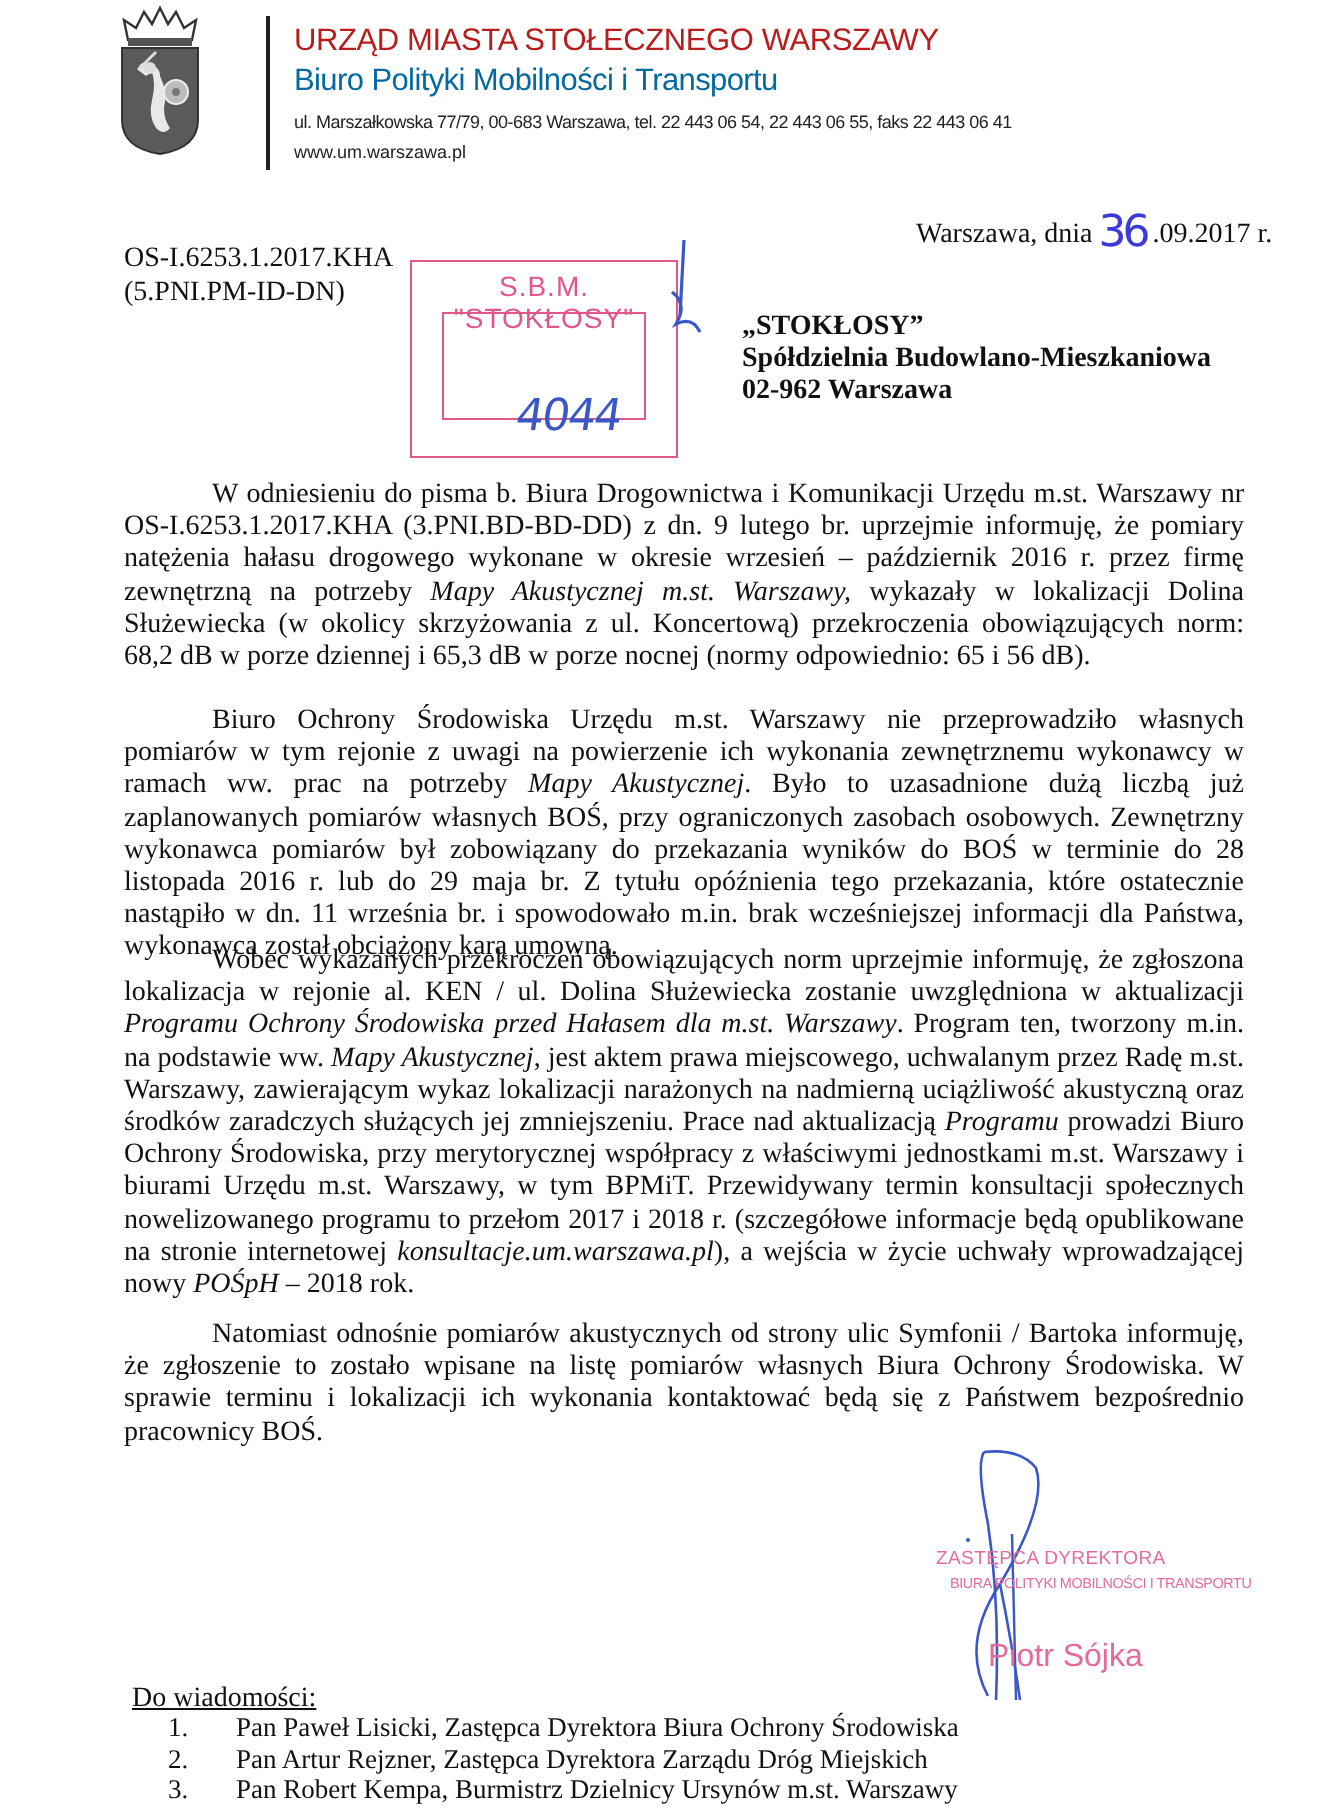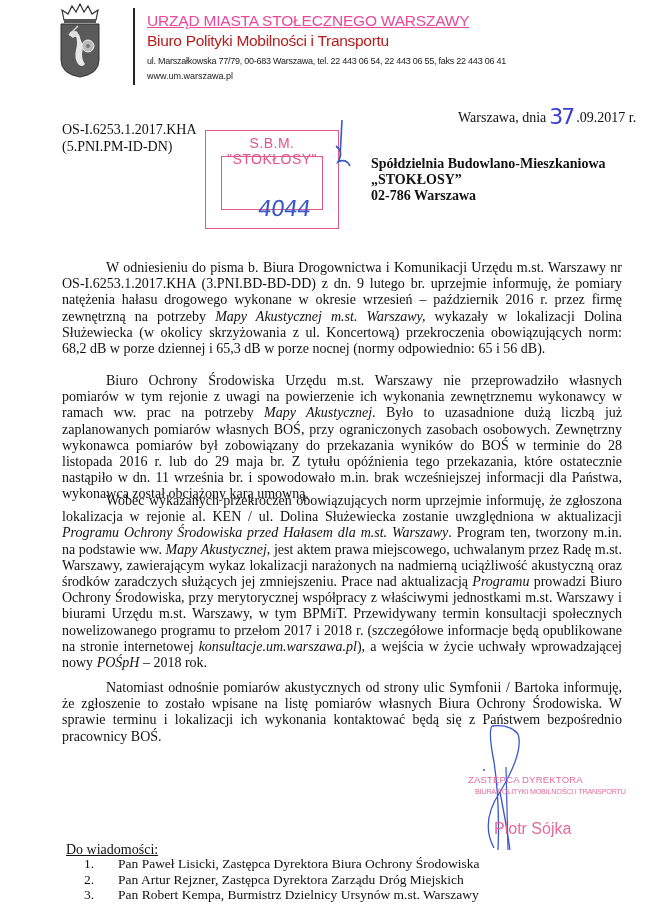--- a/index.html
+++ b/index.html
@@ -3,43 +3,43 @@
 <meta charset="utf-8">
 <style>
   html, body { margin:0; padding:0; background:#ffffff; }
   body { width:665px; height:909px; position:relative; overflow:hidden; color:#111; }
   .serif { font-family: "Liberation Serif", "DejaVu Serif", serif; }
   .sans { font-family: "Liberation Sans", "DejaVu Sans", sans-serif; }
 
   
   .crest { position:absolute; left:58px; top:2px; width:44px; height:76px; }
   .vline { position:absolute; left:133px; top:8px; width:2px; height:77px; background:#222; }
-  .org-name { position:absolute; left:147px; top:12px; font-size:15.5px; letter-spacing:-0.2px; color:#ec4899;text-decoration:underline; }
-  .org-dept { position:absolute; left:147px; top:32px; font-size:15.5px; letter-spacing:-0.3px; color:#b91c1c; }
+  .org-name { position:absolute; left:147px; top:12px; font-size:15.5px; letter-spacing:-0.2px; color:#b91c1c; }
+  .org-dept { position:absolute; left:147px; top:32px; font-size:15.5px; letter-spacing:-0.3px; color:#0369a1; }
   .org-addr { position:absolute; left:147px; top:56px; font-size:9px; letter-spacing:-0.25px; color:#222; }
   .org-www { position:absolute; left:147px; top:71px; font-size:9px; color:#222; }
 
   .date-line { position:absolute; left:458px; top:102px; font-size:14px; }
   .date-day { font-family: "DejaVu Sans", sans-serif; color:#3b3bd9; font-size:22px; position:relative; top:2px; margin:0 3px; letter-spacing:-2px; }
 
   .ref { position:absolute; left:62px; top:121px; font-size:14px; line-height:17px; }
 
   
   .stamp { position:absolute; left:205px; top:130px; width:132px; height:97px; border:1.5px solid #e2578b; color:#e2578b; }
   .stamp-title { position:absolute; left:0; right:0; top:4px; text-align:center; font-size:14px; letter-spacing:0.5px; }
   .stamp-inner { position:absolute; left:15px; top:25px; width:100px; height:52px; border:1.5px solid #e2578b; }
   .stamp-date { position:absolute; left:22px; top:33px; font-size:17px; letter-spacing:0.5px; font-family:"DejaVu Sans Mono", monospace; }
   .stamp-number { position:absolute; left:258px; top:196px; font-size:22px; color:#3a57c8; font-family:"DejaVu Sans", sans-serif; transform:skewX(-8deg); letter-spacing:-1px; }
   .stamp-received { position:absolute; left:0; right:0; top:77px; text-align:center; font-size:17px; letter-spacing:2px; }
   .stamp-scribble { position:absolute; left:330px; top:118px; width:24px; height:60px; }
 
   .recipient { position:absolute; left:371px; top:156px; font-size:14px; font-weight:bold; line-height:16px; }
 
   
-  .body-text { position:absolute; left:62px; width:560px; font-size:14px; line-height:16.2px; text-align:justify;margin-top:20px; }
+  .body-text { position:absolute; left:62px; width:560px; font-size:14px; line-height:16.2px; text-align:justify; }
   .body-text p { margin:0; text-indent:44px; }
   .p1 { top:240px; }
   .p2 { top:353px; }
   .p3 { top:473px; }
   .p4 { top:660px; }
   i { font-style:italic; }
 
   
   .sig-title { position:absolute; left:468px; top:774px; font-size:9.5px; color:#e56b9b; letter-spacing:0.2px; }
   .sig-sub { position:absolute; left:443px; top:787px; font-size:7.2px; color:#e56b9b; letter-spacing:-0.2px;padding-left:32px; }
@@ -70,41 +70,41 @@
     <circle cx="30" cy="44" r="2" fill="#777"></circle>
   </svg>
 </div>
 <div class="vline"></div>
 <div class="org-name sans">URZĄD MIASTA STOŁECZNEGO WARSZAWY</div>
 <div class="org-dept sans">Biuro Polityki Mobilności i Transportu</div>
 <div class="org-addr sans">ul. Marszałkowska 77/79, 00-683 Warszawa, tel. 22 443 06 54, 22 443 06 55, faks 22 443 06 41</div>
 <div class="org-www sans">www.um.warszawa.pl</div>
 
 <div class="date-line serif">
-  <span>Warszawa, dnia</span><span class="date-day">37</span><span>.09.2017 r.</span>
+  <span>Warszawa, dnia</span><span class="date-day">36</span><span>.09.2017 r.</span>
 </div>
 
 <div class="ref serif">
   <div>OS-I.6253.1.2017.KHA</div>
   <div>(5.PNI.PM-ID-DN)</div>
 </div>
 
 <div class="stamp sans">
   <div class="stamp-title">S.B.M. "STOKŁOSY"</div>
   <div class="stamp-inner"></div>
 </div>
 <div class="stamp-number">4044</div>
 <svg class="stamp-scribble" viewBox="0 0 24 60">
   <path d="M12 2 L10 40 M6 28 Q14 34 8 44 Q16 40 20 48" stroke="#3a57c8" stroke-width="1.6" fill="none"></path>
 </svg>
 
 <div class="recipient serif">
+  <div>„STOKŁOSY”</div>
   <div>Spółdzielnia Budowlano-Mieszkaniowa</div>
-  <div>„STOKŁOSY”</div>
-  <div>02-786 Warszawa</div>
+  <div>02-962 Warszawa</div>
 </div>
 
 <div class="body-text serif p1">
   <p><span>W odniesieniu do pisma b. Biura Drogownictwa i Komunikacji Urzędu m.st. Warszawy nr OS-I.6253.1.2017.KHA (3.PNI.BD-BD-DD) z dn. 9 lutego br. uprzejmie informuję, że pomiary natężenia hałasu drogowego wykonane w okresie wrzesień – październik 2016 r. przez firmę zewnętrzną na potrzeby </span><i>Mapy Akustycznej m.st. Warszawy,</i><span> wykazały w lokalizacji Dolina Służewiecka (w okolicy skrzyżowania z ul. Koncertową) przekroczenia obowiązujących norm: 68,2 dB w porze dziennej i 65,3 dB w porze nocnej (normy odpowiednio: 65 i 56 dB).</span></p>
 </div>
 
 <div class="body-text serif p2">
   <p><span>Biuro Ochrony Środowiska Urzędu m.st. Warszawy nie przeprowadziło własnych pomiarów w tym rejonie z uwagi na powierzenie ich wykonania zewnętrznemu wykonawcy w ramach ww. prac na potrzeby </span><i>Mapy Akustycznej</i><span>. Było to uzasadnione dużą liczbą już zaplanowanych pomiarów własnych BOŚ, przy ograniczonych zasobach osobowych. Zewnętrzny wykonawca pomiarów był zobowiązany do przekazania wyników do BOŚ w terminie do 28 listopada 2016 r. lub do 29 maja br. Z tytułu opóźnienia tego przekazania, które ostatecznie nastąpiło w dn. 11 września br. i spowodowało m.in. brak wcześniejszej informacji dla Państwa, wykonawca został obciążony karą umowną.</span></p>
 </div>
 

